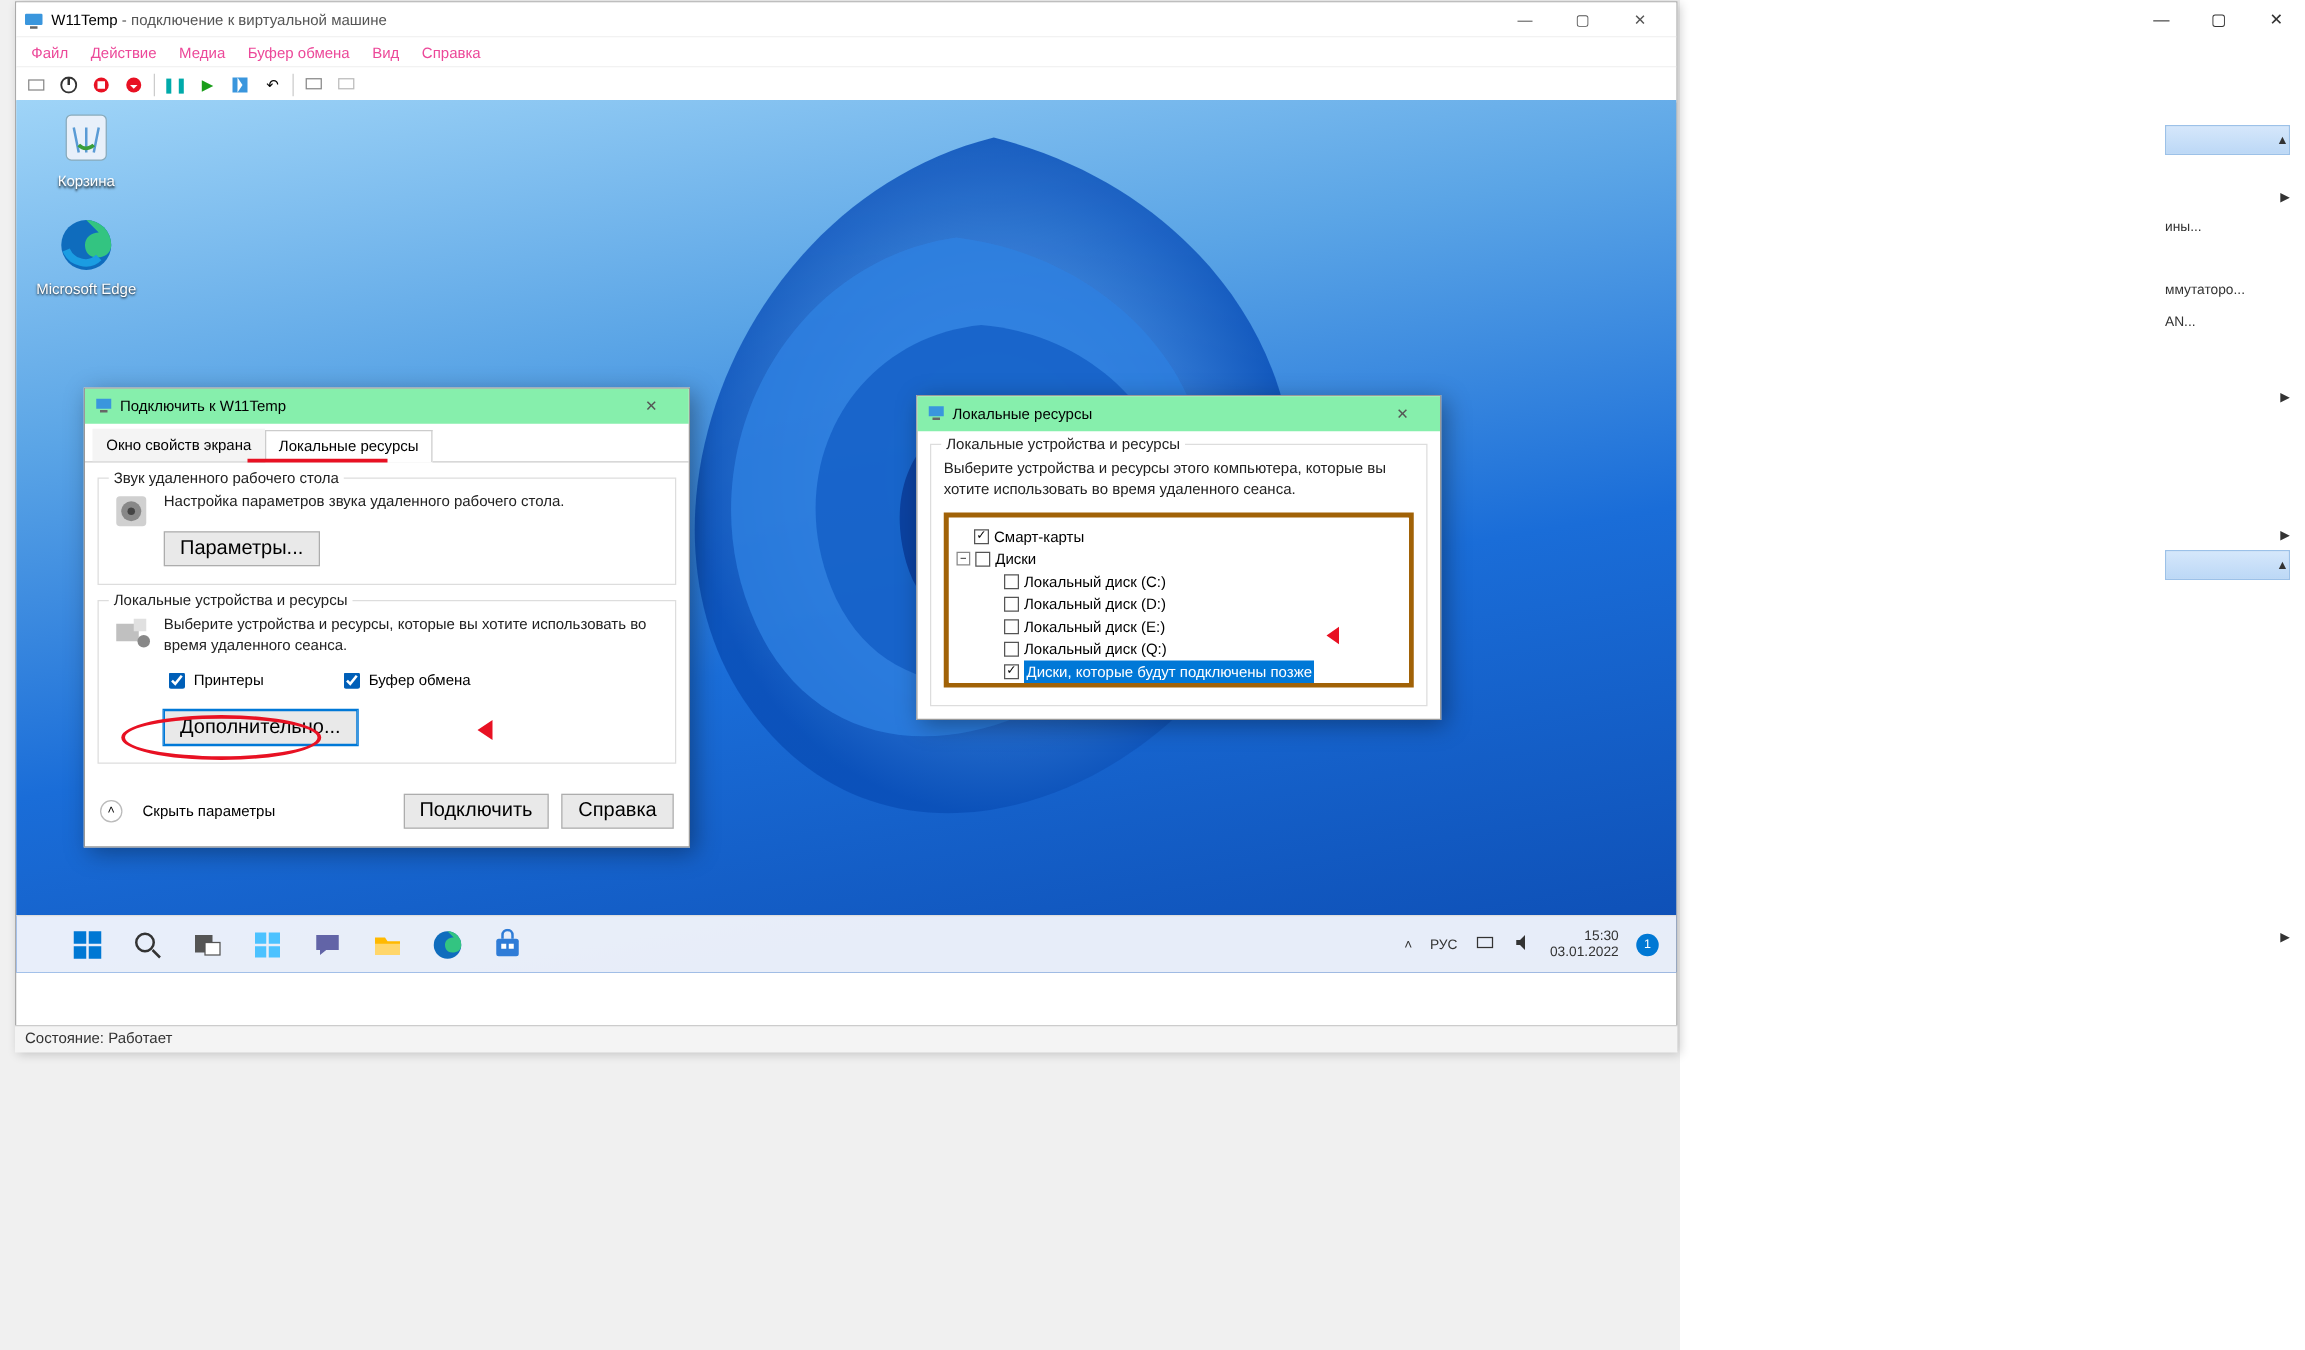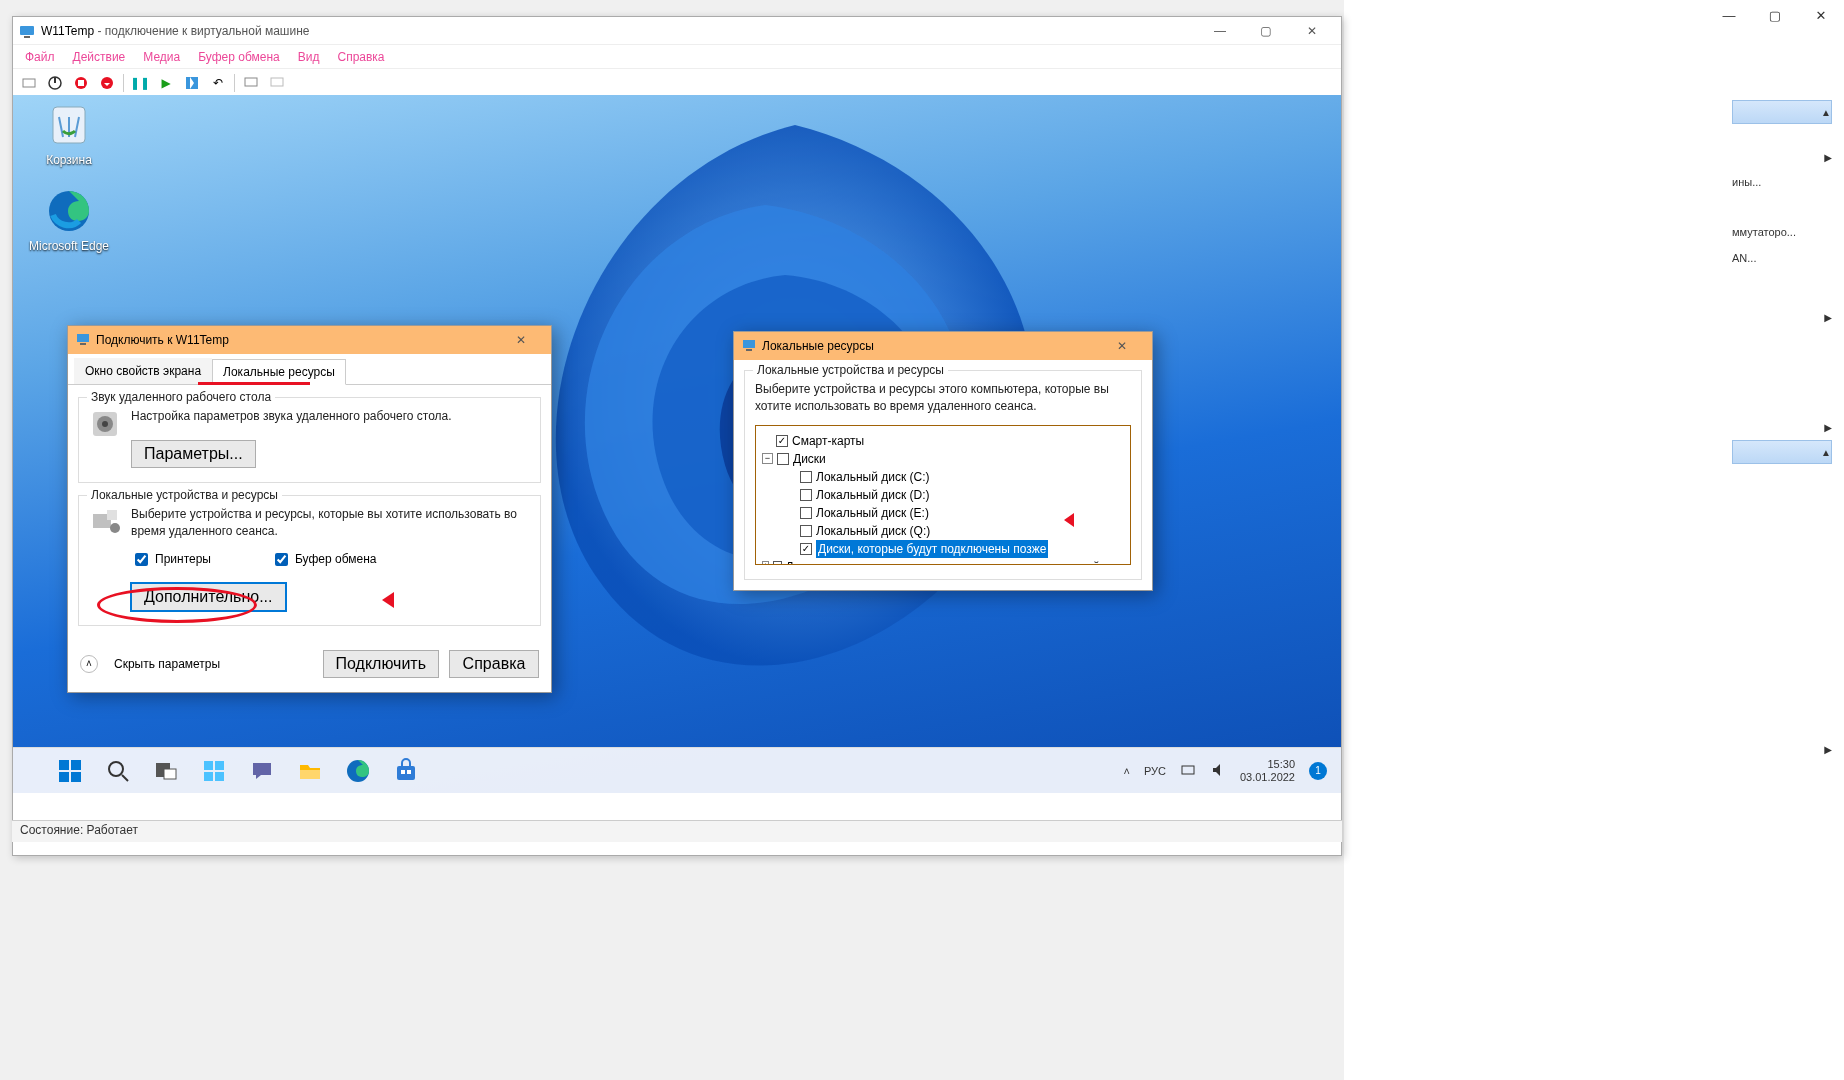--- a/index.html
+++ b/index.html
@@ -1,19 +1,19 @@
 <!DOCTYPE html>
 <html><head>
 <meta charset="utf-8">
 <style>
   * { box-sizing: border-box; font-family: "Segoe UI", Tahoma, sans-serif; }
   body { margin:0; padding:0; width:1844px; height:1080px; background:#f0f0f0; overflow:hidden; position:relative; }
   
   
-  .hv-window { position:absolute; left:12px; top:16px; width:1330px; height:840px; background:#fff; border:1px solid #aaa; box-shadow:2px 2px 8px rgba(0,0,0,.2);}
+  .hv-window { position:absolute; left:12px; top:1px; width:1330px; height:840px; background:#fff; border:1px solid #aaa; box-shadow:2px 2px 8px rgba(0,0,0,.2);}
   .hv-titlebar { height:28px; display:flex; align-items:center; padding:0 6px; background:#fff; border-bottom:1px solid #eee;}
   .hv-icon { width:16px; height:16px; margin-right:6px; display:inline-flex;}
   .hv-title { font-size:12px; color:#555;}
   .hv-title strong { color:#000; font-weight:normal;}
   .winctl { margin-left:auto; display:flex; gap:0;}
   .winctl button { width:46px; height:28px; border:none; background:transparent; font-size:12px; color:#555;}
   .hv-menubar { height:24px; display:flex; gap:18px; padding:0 12px; align-items:center; background:#fff; border-bottom:1px solid #eee;}
   .hv-menubar span { font-size:12px; color:#ec4899;}
   .hv-toolbar { height:28px; display:flex; gap:6px; padding:0 6px; align-items:center; background:#fff; border-bottom:1px solid #ccc;}
   .tbtn { width:20px; height:20px; display:inline-flex; align-items:center; justify-content:center; font-size:12px;}
@@ -22,40 +22,40 @@
   .vm-desktop { position:absolute; left:0; top:78px; right:0; height:698px; background:linear-gradient(170deg,#9fd4f7 0%, #5ba5e6 30%, #1a6dd8 60%, #0d4db3 100%); overflow:hidden;}
   
   .bloom { position:absolute; left:25%; top:-10%; width:900px; height:900px; }
   .bloom svg { width:100%; height:100%; opacity:.95;}
   
   .desk-icon { position:absolute; text-align:center; width:88px; color:#fff; font-size:12px; text-shadow:0 1px 2px #000;}
   .desk-icon .ic { width:48px; height:48px; margin:0 auto 4px; display:block;}
   
   
   .dlg { position:absolute; background:#fff; border:1px solid #999; box-shadow:4px 4px 18px rgba(0,0,0,.35);}
-  .dlg-title { height:28px; display:flex; align-items:center; padding:0 8px; font-size:12px; background:#fdba74;}
+  .dlg-title { height:28px; display:flex; align-items:center; padding:0 8px; font-size:12px; background:#86efac;}
   .dlg-close { margin-left:auto; width:44px; text-align:center; color:#555;}
   .tabstrip { display:flex; border-bottom:1px solid #ccc; padding:0 6px; margin-top:4px;}
   .tab { padding:5px 10px; font-size:12px; border:1px solid transparent; background:#f4f4f4;}
   .tab.active { background:#fff; border:1px solid #ccc; border-bottom:1px solid #fff; position:relative; top:1px;}
   .redline { position:absolute; height:3px; background:#e81123;}
   .groupbox { margin:12px 10px; border:1px solid #ddd; padding:10px 10px 14px; position:relative;}
   .groupbox .legend { position:absolute; top:-8px; left:8px; background:#fff; padding:0 4px; font-size:12px; color:#222;}
   .gbicon { width:32px; height:32px; float:left; margin-right:10px;}
   .gbtext { font-size:12px; color:#222; line-height:1.4;}
   .chkrow { display:flex; gap:60px; margin-top:10px; font-size:12px;}
   .chkrow label { display:flex; align-items:center; gap:4px;}
   .wbtn { min-width:90px; padding:4px 12px; font-size:16px; background:#e9e9e9; border:1px solid #adadad;}
   .wbtn:active, .wbtn.focus { border:1px solid #0078d7; outline:1px solid #0078d7;}
   .dlg-footer { display:flex; align-items:center; padding:12px 12px 14px; gap:10px;}
   .dlg-footer .spacer { flex:1;}
   .chev { width:18px; height:18px; border:1px solid #bbb; border-radius:50%; display:inline-flex; align-items:center; justify-content:center; font-size:10px; margin-right:6px;}
   
   
-  .tree { border:1px solid #a16207; padding:6px; font-size:12px; max-height:140px; overflow:auto; background:#fff;}
+  .tree { border:4px solid #a16207; padding:6px; font-size:12px; max-height:140px; overflow:auto; background:#fff;}
   .tree-row { display:flex; align-items:center; gap:4px; line-height:1.5; white-space:nowrap;}
   .indent1 { padding-left:14px;}
   .indent2 { padding-left:38px;}
   .expander { width:11px; height:11px; border:1px solid #888; display:inline-flex; align-items:center; justify-content:center; font-size:9px; line-height:1;}
   .cb { width:12px; height:12px; border:1px solid #555; display:inline-flex; align-items:center; justify-content:center; font-size:10px; background:#fff;}
   .cb.checked::after { content:"✓"; color:#000;}
   .sel { background:#0078d7; color:#fff; padding:0 2px;}
   
   
   .arrow-left { position:absolute; color:#e81123;}

